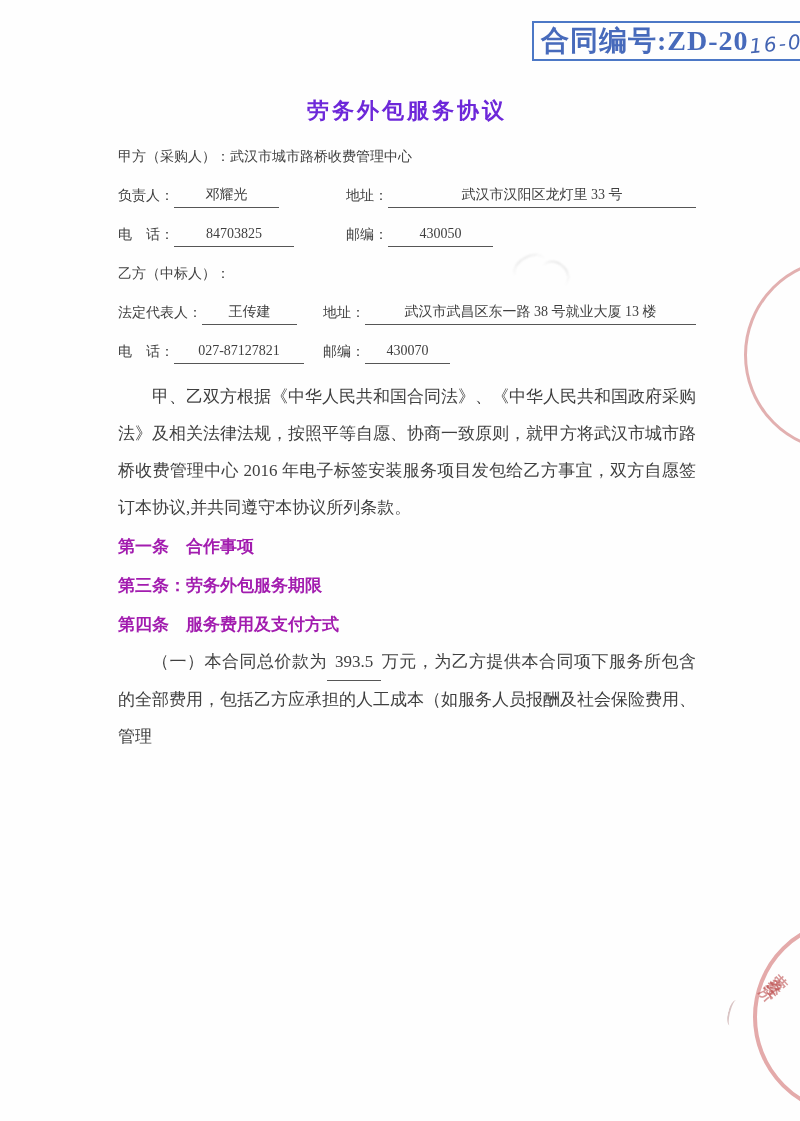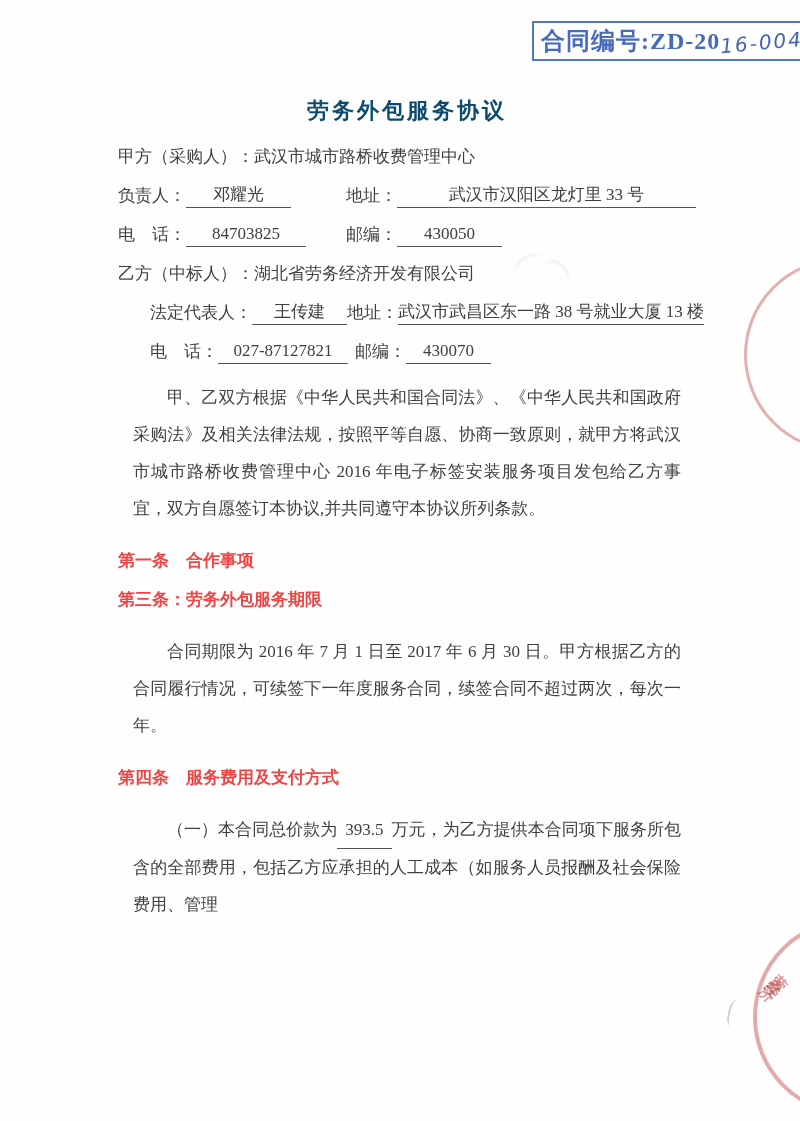--- a/index.html
+++ b/index.html
@@ -15,64 +15,64 @@
   .content{padding:0 104px 0 118px;}
 
   
   .stamp{
     position:absolute;left:532px;top:21px;height:36px;
     border:2px solid #4371c4;
     display:flex;align-items:center;padding:0 7px;
     color:#3e63b8;white-space:nowrap;
     filter:blur(0.3px);opacity:.95;
   }
-  .stamp-printed{font-size:24px;font-weight:bold;letter-spacing:1px;}
+  .stamp-printed{font-size:28px;font-weight:bold;letter-spacing:1px;}
   .stamp-hand{
     font-family:"DejaVu Sans",sans-serif;
     font-size:20px;font-style:italic;font-weight:500;
     color:#3a5cae;letter-spacing:2px;
     transform:rotate(-5deg) translateY(1px);display:inline-block;
   }
 
   .title{
     margin:96px 0 18px;text-align:center;
-    font-size:22px;font-weight:bold;letter-spacing:3px;color:#0c4a6e;
+    font-size:22px;font-weight:bold;letter-spacing:3px;color:#6d28d9;
   }
 
   
   .frow{
     display:flex;align-items:flex-end;
     height:25px;line-height:25px;margin-bottom:14px;
-    font-size:17px;white-space:nowrap;
+    font-size:14px;white-space:nowrap;
   }
   .fgroup{display:flex;align-items:flex-end;}
   .fgroup.left-a{width:228px;}
-  .fgroup.left-b{width:205px;margin-left:32px;}
+  .fgroup.left-b{width:205px;}
   .fgroup.fill{flex:1;}
   .flabel{flex:none;}
   .fvalue{
     border-bottom:1.5px solid #565656;
     text-align:center;display:inline-block;
   }
   .w-manager{width:105px;}
   .w-phone-a{width:120px;}
   .w-zip-a{width:105px;}
   .w-rep{width:95px;}
   .w-phone-b{width:130px;}
   .w-zip-b{width:85px;}
   .fvalue.grow{flex:1;}
 
   
   .para{
-    margin:15px;font-size:17px;line-height:37px;
+    margin:0;font-size:17px;line-height:37px;
     text-indent:2em;text-align:justify;
   }
   .heading{
     margin:2px 0 0;font-size:17px;line-height:37px;
-    font-weight:bold;color:#ef4444;
+    font-weight:bold;color:#a21caf;
   }
   .amount{
     border-bottom:1.5px solid #565656;
     padding:0 8px;display:inline-block;text-indent:0;
   }
 
   
   .seal{
     position:absolute;border-radius:50%;
     pointer-events:none;
@@ -153,21 +153,20 @@
         <span class="fvalue w-phone-a">84703825</span>
       </span>
       <span class="fgroup fill">
         <span class="flabel">邮编：</span>
         <span class="fvalue w-zip-a">430050</span>
       </span>
     </div>
 
     <div class="frow">
       <span class="flabel">乙方（中标人）：</span>
-      <span>湖北省劳务经济开发有限公司</span>
     </div>
 
     <div class="frow">
       <span class="fgroup left-b">
         <span class="flabel">法定代表人：</span>
         <span class="fvalue w-rep">王传建</span>
       </span>
       <span class="fgroup fill">
         <span class="flabel">地址：</span>
         <span class="fvalue grow">武汉市武昌区东一路 38 号就业大厦 13 楼</span>
@@ -184,19 +183,18 @@
         <span class="fvalue w-zip-b">430070</span>
       </span>
     </div>
 
     <p class="para">甲、乙双方根据《中华人民共和国合同法》、《中华人民共和国政府采购法》及相关法律法规，按照平等自愿、协商一致原则，就甲方将武汉市城市路桥收费管理中心 2016 年电子标签安装服务项目发包给乙方事宜，双方自愿签订本协议,并共同遵守本协议所列条款。</p>
 
     <p class="heading">第一条　合作事项</p>
 
 
     <p class="heading">第三条：劳务外包服务期限</p>
-    <p class="para">合同期限为 2016 年 7 月 1 日至 2017 年 6 月 30 日。甲方根据乙方的合同履行情况，可续签下一年度服务合同，续签合同不超过两次，每次一年。</p>
 
     <p class="heading">第四条　服务费用及支付方式</p>
     <p class="para"><span>（一）本合同总价款为</span><span class="amount">393.5</span><span>万元，为乙方提供本合同项下服务所包含的全部费用，包括乙方应承担的人工成本（如服务人员报酬及社会保险费用、管理</span></p>
 
   </div>
 </div>
 
 </body></html>

